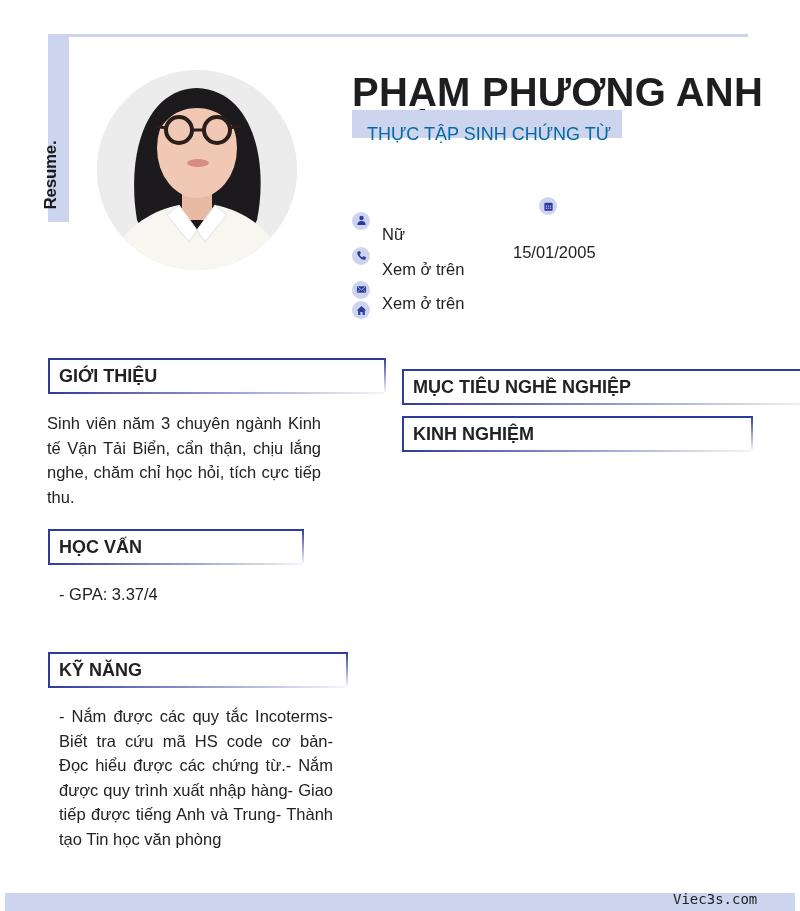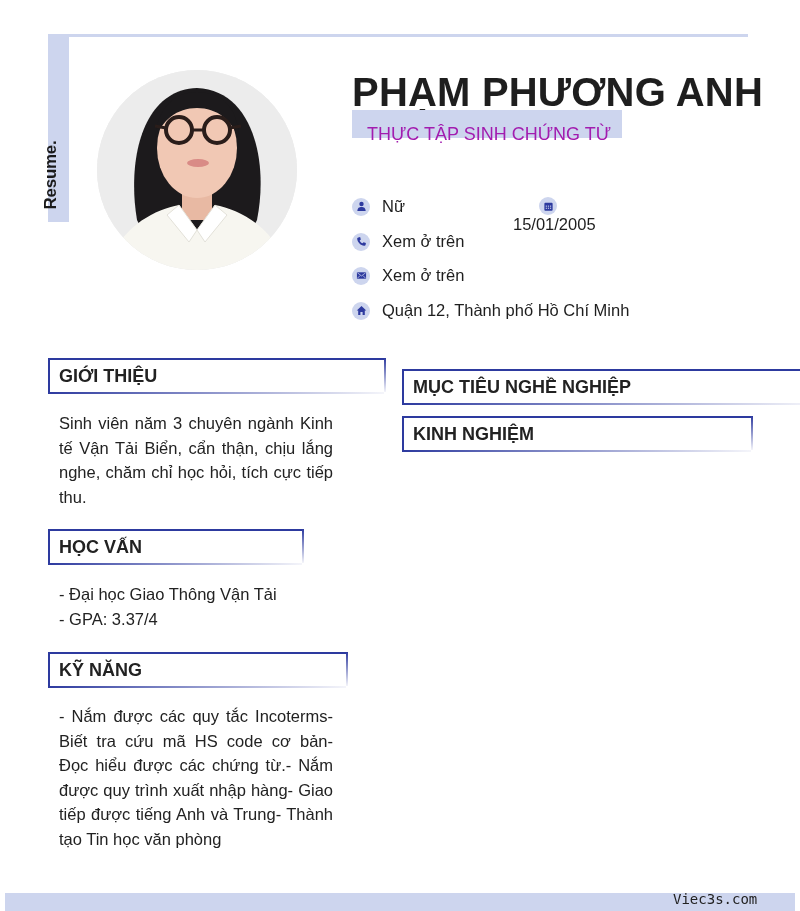--- a/index.html
+++ b/index.html
@@ -22,31 +22,31 @@
       border-radius: 50%; overflow: hidden; background: #ececec;
     }
     .avatar svg { width: 100%; height: 100%; display: block; }
 
     .name {
       position: absolute; left: 352px; top: 70px; font-weight: bold; font-size: 40px;
       color: #1e1e1e; letter-spacing: 0.2px; white-space: nowrap;
     }
     .title-bg { position: absolute; left: 352px; top: 110px; width: 270px; height: 28px; background: #cdd5ee; }
     .job-title {
-      position: absolute; left: 367px; top: 124px; font-size: 18px; color: #a21caf;
+      position: absolute; left: 367px; top: 124px; font-size: 18px; color: #0369a1;
       white-space: nowrap;
     }
 
     .info-row { position: absolute; display: flex; align-items: center; white-space: nowrap; }
     .info-icon {
       width: 18px; height: 18px; border-radius: 50%; background: #cdd5ee;
       display: flex; align-items: center; justify-content: center; margin-right: 12px;
     }
     .info-icon svg { width: 11px; height: 11px; display: block; }
-    .info-text { font-size: 16.5px; color: #1e1e1e; }
+    .info-text { font-size: 16.5px; color: #1e1e1e; margin-top: 28px; }
 
     .section-header {
       position: absolute; height: 34px; background: #ffffff;
       border-top: 2px solid #2d3a9f; border-left: 2px solid #2d3a9f;
     }
     .section-header::before {
       content: ""; position: absolute; right: -2px; top: -2px; width: 2px; height: 34px;
       background: linear-gradient(to bottom, #2d3a9f, rgba(45,58,159,0.05));
     }
     .section-header::after {
@@ -149,35 +149,33 @@
       </svg>
   </span>
   <span class="info-text">Xem ở trên</span>
 </div>
 <div class="info-row" style="left:352px; top:301px;">
   <span class="info-icon">
     <svg viewBox="0 0 12 12">
         <path d="M6 1.2 L11.2 6 L9.6 6 L9.6 10.8 L7.2 10.8 L7.2 7.6 L4.8 7.6 L4.8 10.8 L2.4 10.8 L2.4 6 L0.8 6 Z" fill="#2d3a9f"></path>
       </svg>
   </span>
-  <span class="info-text">Quận 12, Thành phố Hồ Chí Minh</span>
 </div>
 
 <div class="section-header" style="left:48px; top:358px; width:336px;">
   <span>GIỚI THIỆU</span>
 </div>
-<div class="section-body" style="left:59px; top:411px; width:274px;">
+<div class="section-body" style="left:47px; top:411px; width:274px;">
   <p>Sinh viên năm 3 chuyên ngành Kinh tế Vận Tải Biển, cẩn thận, chịu lắng nghe, chăm chỉ học hỏi, tích cực tiếp thu.</p>
 </div>
 
 <div class="section-header" style="left:48px; top:529px; width:254px;">
   <span>HỌC VẤN</span>
 </div>
 <div class="section-body" style="left:59px; top:582px; width:274px;">
-  <p>- Đại học Giao Thông Vận Tải</p>
   <p>- GPA: 3.37/4</p>
 </div>
 
 <div class="section-header" style="left:48px; top:652px; width:298px;">
   <span>KỸ NĂNG</span>
 </div>
 <div class="section-body" style="left:59px; top:704px; width:274px;">
   <p>- Nắm được các quy tắc Incoterms- Biết tra cứu mã HS code cơ bản- Đọc hiểu được các chứng từ.- Nắm được quy trình xuất nhập hàng- Giao tiếp được tiếng Anh và Trung- Thành tạo Tin học văn phòng</p>
 </div>
 

